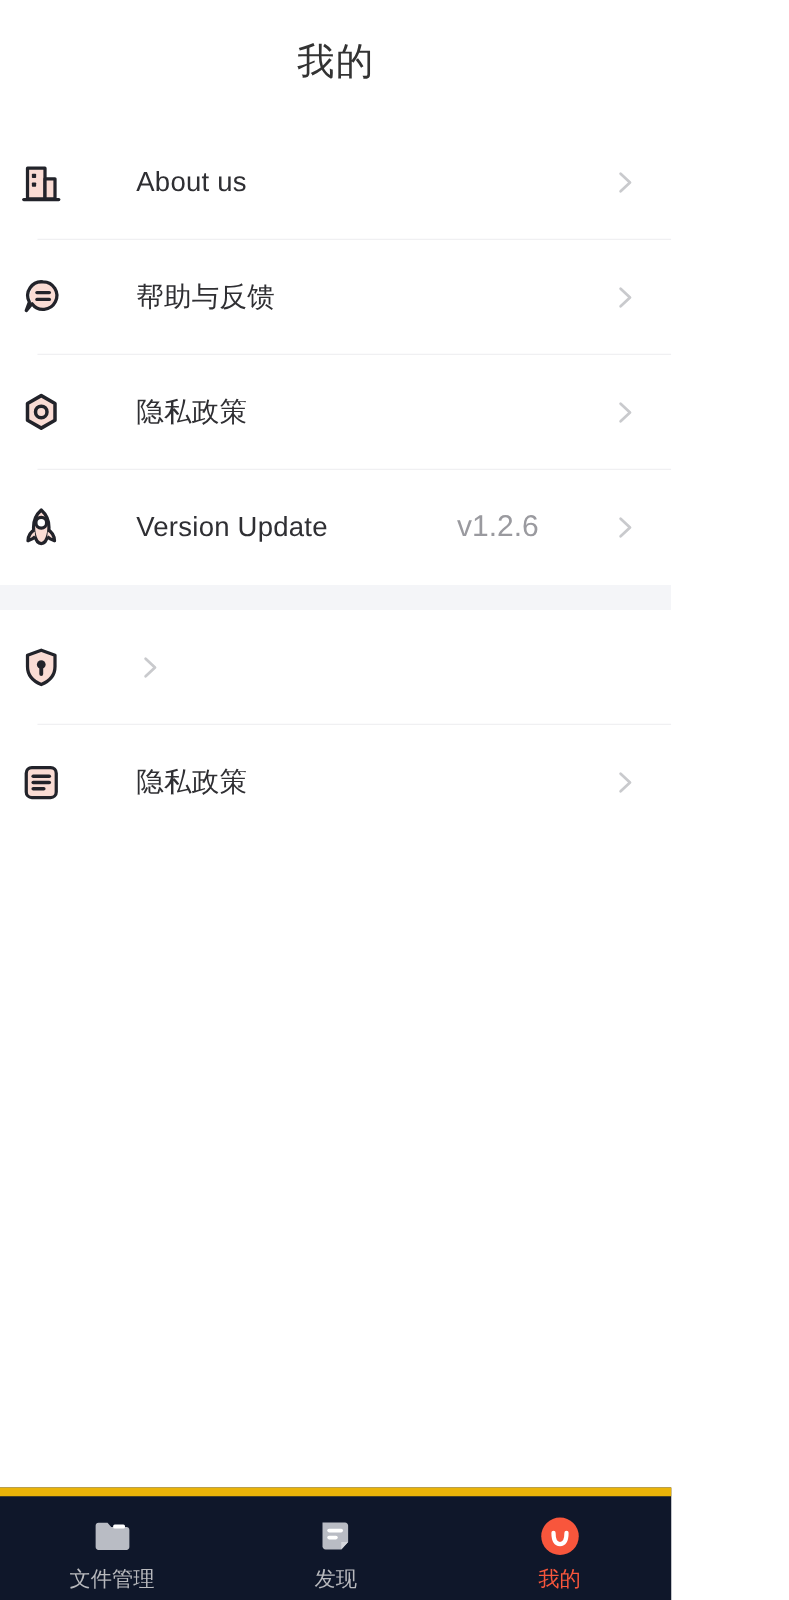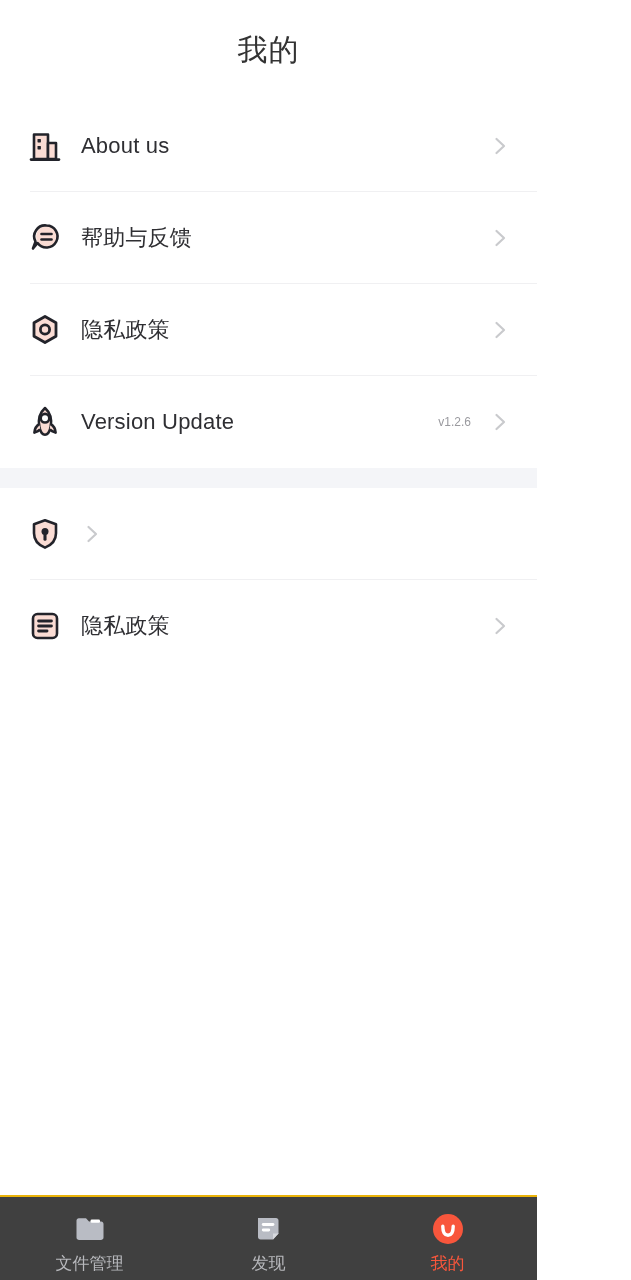--- a/index.html
+++ b/index.html
@@ -51,23 +51,24 @@
   .group-gap {
     height: 20px;
     background: #f4f5f8;
     width: 100%;
   }
   .row {
     position: relative;
     height: 92px;
     display: flex;
     align-items: center;
-    padding: 0 26px 0 26px;
+    padding: 0 26px 0 14px;
     box-sizing: border-box;
     background: #ffffff;
+    gap: 40px;
   }
   .row.divider::after {
     content: "";
     position: absolute;
     left: 30px;
     right: 0;
     bottom: 0;
     height: 1px;
     background: #f0f0f2;
   }
@@ -82,43 +83,43 @@
   }
   .row-icon svg { display: block; }
   .row-label {
     font-size: 22px;
     color: #2f2f33;
     flex: 1 1 auto;
     line-height: 1;
     letter-spacing: 0.2px;
   }
   .row-value {
-    font-size: 12px;
+    font-size: 24px;
     color: #9a9a9f;
     margin-right: 18px;
     line-height: 1;
   }
   .chevron {
     width: 22px;
     height: 22px;
     flex: 0 0 22px;
     display: flex;
     align-items: center;
     justify-content: center;
   }
   .chevron svg { display: block; }
 
   
   .tabbar {
     flex: 0 0 83px;
     height: 83px;
-    border-top: 2px solid #eab308;
+    border-top: 7px solid #eab308;
     display: flex;
     align-items: stretch;
-    background: #404040;
+    background: #0f172a;
   }
   .tab {
     flex: 1 1 0;
     display: flex;
     flex-direction: column;
     align-items: center;
     justify-content: center;
     padding-top: 6px;
     box-sizing: border-box;
   }

